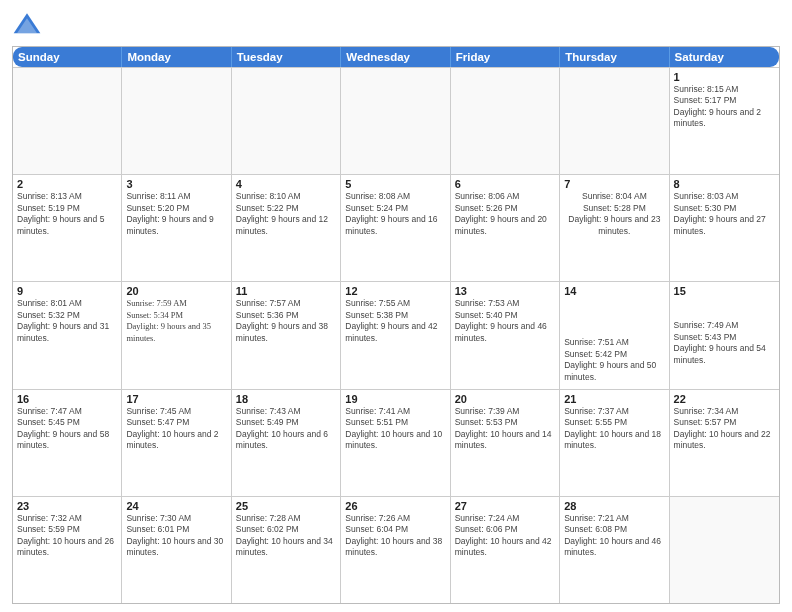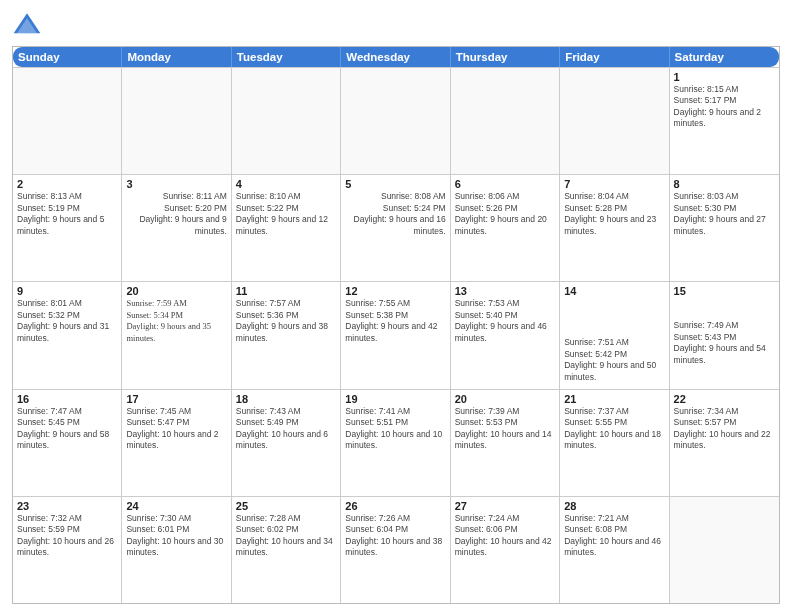--- a/index.html
+++ b/index.html
@@ -136,22 +136,22 @@
       <div class="cal-subtitle"></div>
     </div>
   </div>
 
   <div class="calendar">
     <div class="cal-header-row">
     <div class="cal-header-cell">Sunday</div>
         <div class="cal-header-cell">Monday</div>
         <div class="cal-header-cell">Tuesday</div>
         <div class="cal-header-cell">Wednesday</div>
+        <div class="cal-header-cell">Friday</div>
         <div class="cal-header-cell">Thursday</div>
-        <div class="cal-header-cell">Friday</div>
         <div class="cal-header-cell">Saturday</div>
       </div>
     <div class="cal-body">
     <div class="cal-row">
           <div class="cal-cell empty"></div>
           <div class="cal-cell empty"></div>
           <div class="cal-cell empty"></div>
           <div class="cal-cell empty"></div>
           <div class="cal-cell empty"></div>
           <div class="cal-cell empty"></div>
@@ -164,45 +164,45 @@
         </div>
         <div class="cal-row">
           <div class="cal-cell">
             <span class="day-num">2</span>
             <div class="day-info" style="white-space: pre-line;">Sunrise: 8:13 AM
 Sunset: 5:19 PM
 Daylight: 9 hours and 5 minutes.</div>
           </div>
           <div class="cal-cell">
             <span class="day-num">3</span>
-            <div class="day-info" style="white-space: pre-line; text-align: right;">Sunrise: 8:11 AM
+            <div class="day-info" style="white-space: pre-line;">Sunrise: 8:11 AM
 Sunset: 5:20 PM
 Daylight: 9 hours and 9 minutes.</div>
           </div>
           <div class="cal-cell">
             <span class="day-num">4</span>
             <div class="day-info" style="white-space: pre-line;">Sunrise: 8:10 AM
 Sunset: 5:22 PM
 Daylight: 9 hours and 12 minutes.</div>
           </div>
           <div class="cal-cell">
             <span class="day-num">5</span>
-            <div class="day-info" style="white-space: pre-line; text-align: right;">Sunrise: 8:08 AM
+            <div class="day-info" style="white-space: pre-line;">Sunrise: 8:08 AM
 Sunset: 5:24 PM
 Daylight: 9 hours and 16 minutes.</div>
           </div>
           <div class="cal-cell">
             <span class="day-num">6</span>
             <div class="day-info" style="white-space: pre-line;">Sunrise: 8:06 AM
 Sunset: 5:26 PM
 Daylight: 9 hours and 20 minutes.</div>
           </div>
           <div class="cal-cell">
             <span class="day-num">7</span>
-            <div class="day-info" style="white-space: pre-line;">Sunrise: 8:04 AM
+            <div class="day-info" style="white-space: pre-line; text-align: center;">Sunrise: 8:04 AM
 Sunset: 5:28 PM
 Daylight: 9 hours and 23 minutes.</div>
           </div>
           <div class="cal-cell">
             <span class="day-num">8</span>
             <div class="day-info" style="white-space: pre-line;">Sunrise: 8:03 AM
 Sunset: 5:30 PM
 Daylight: 9 hours and 27 minutes.</div>
           </div>
         </div>

